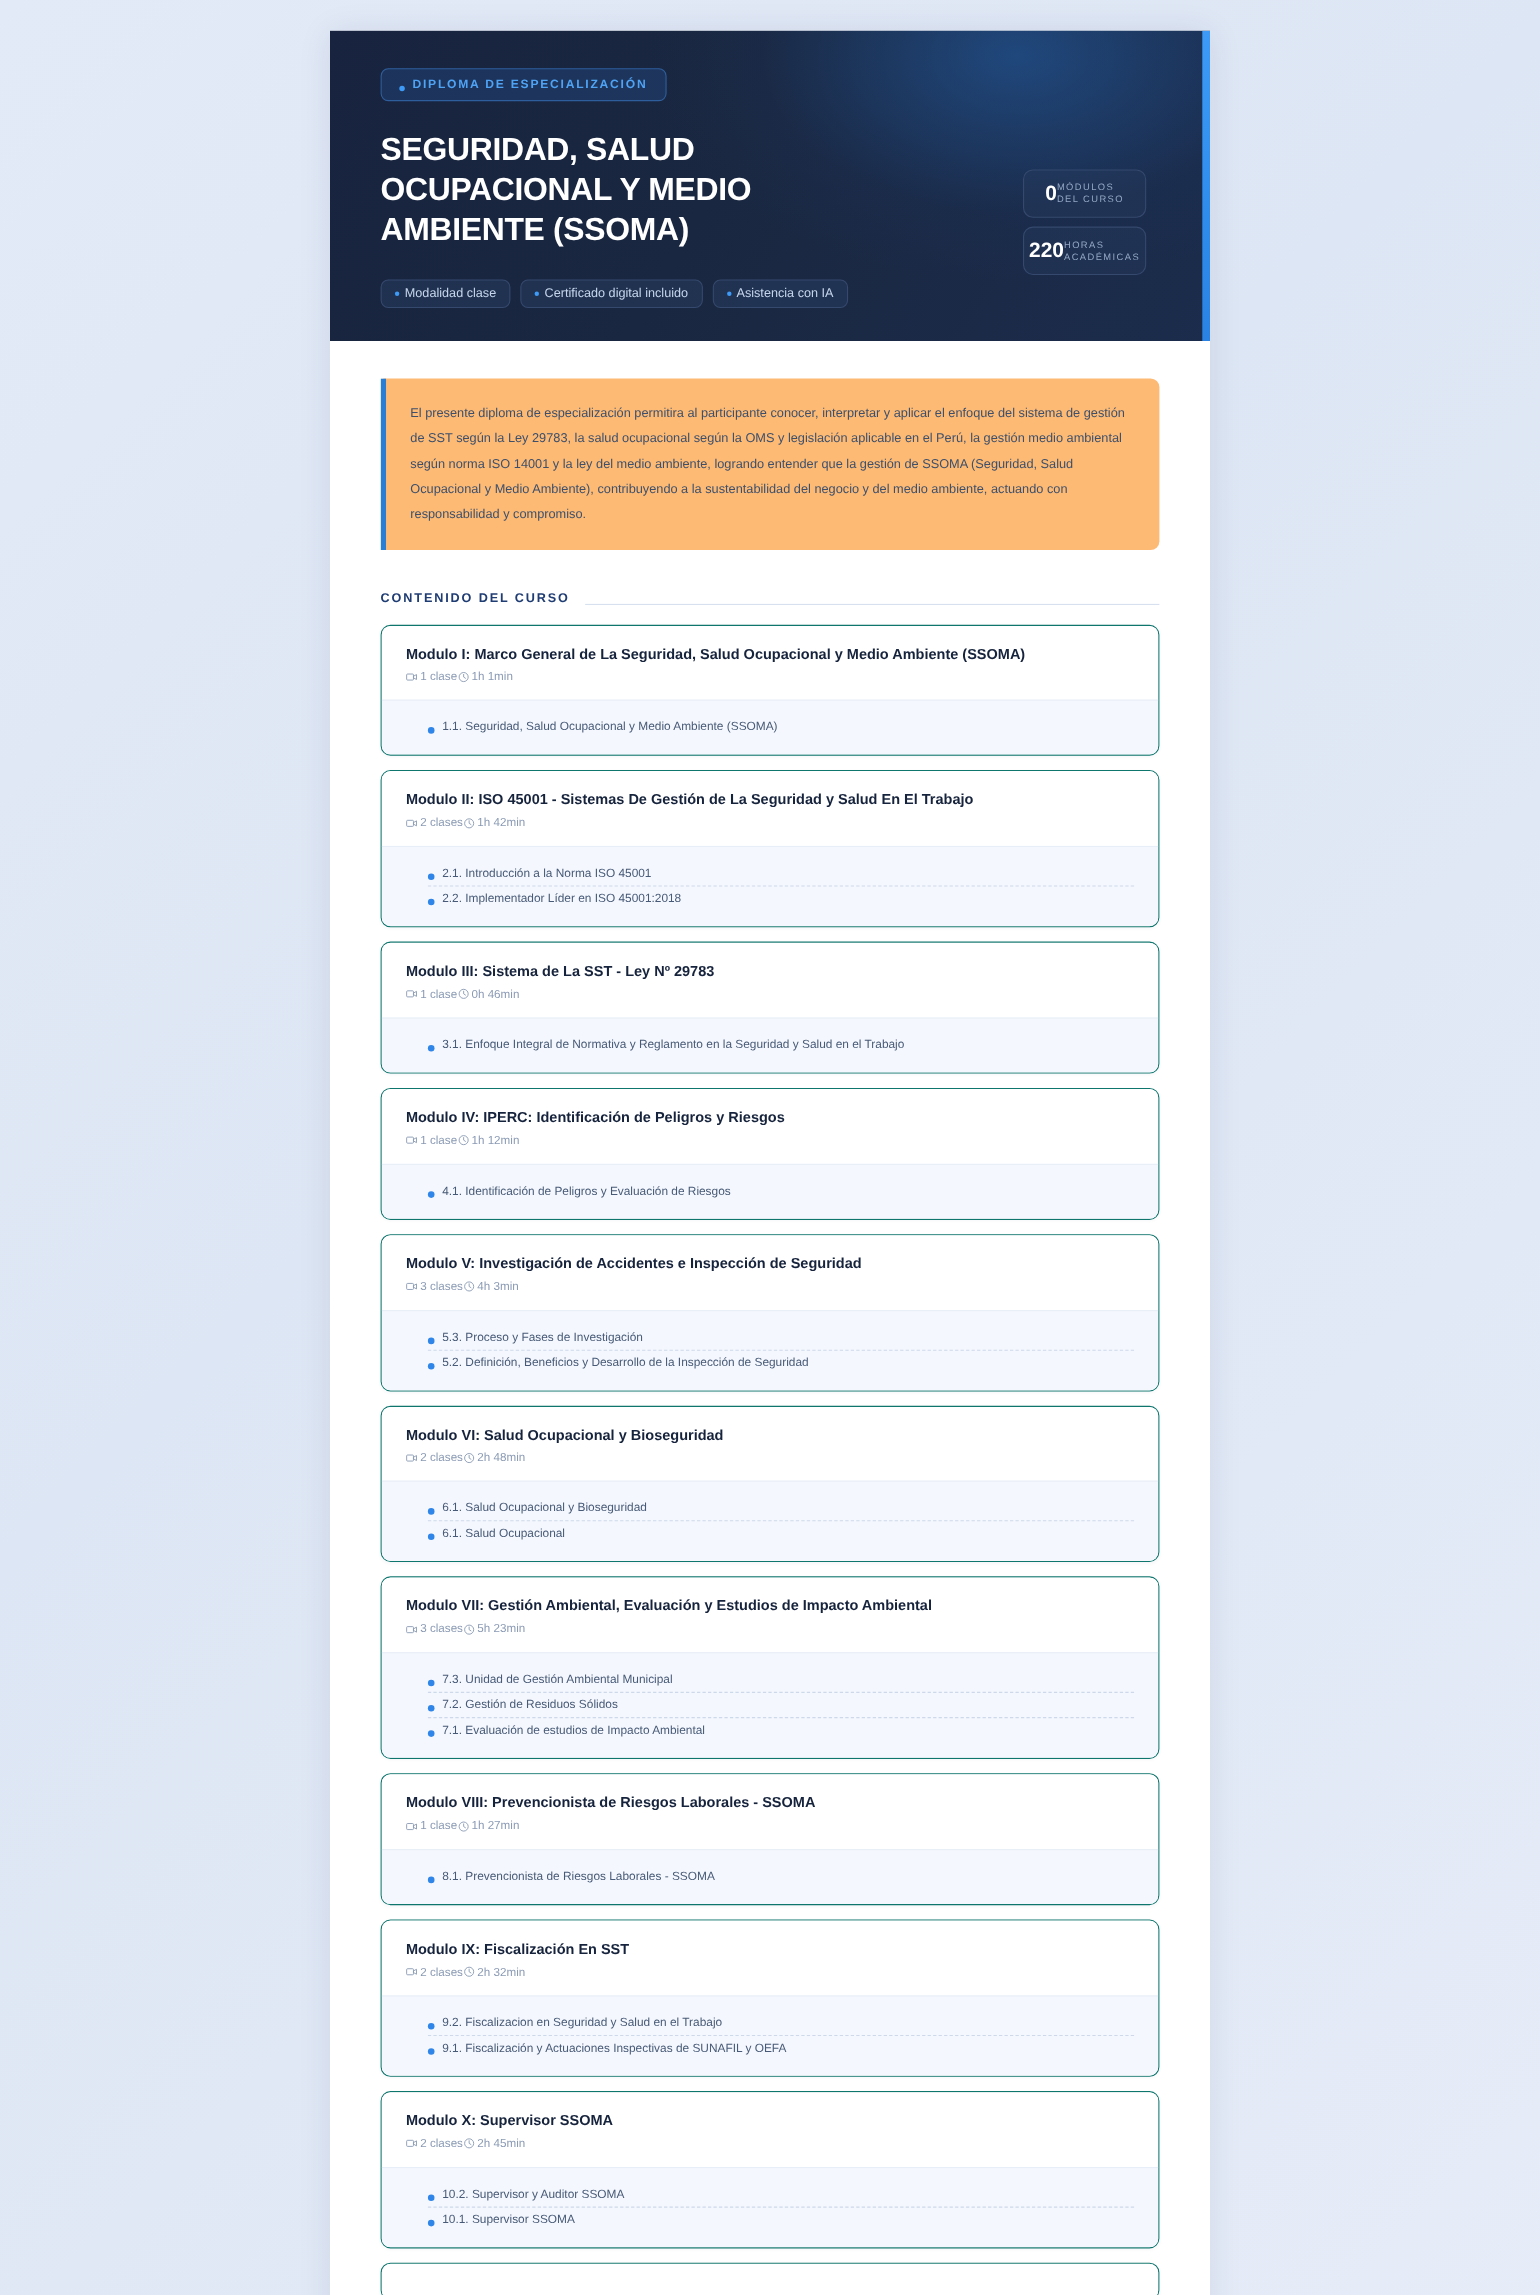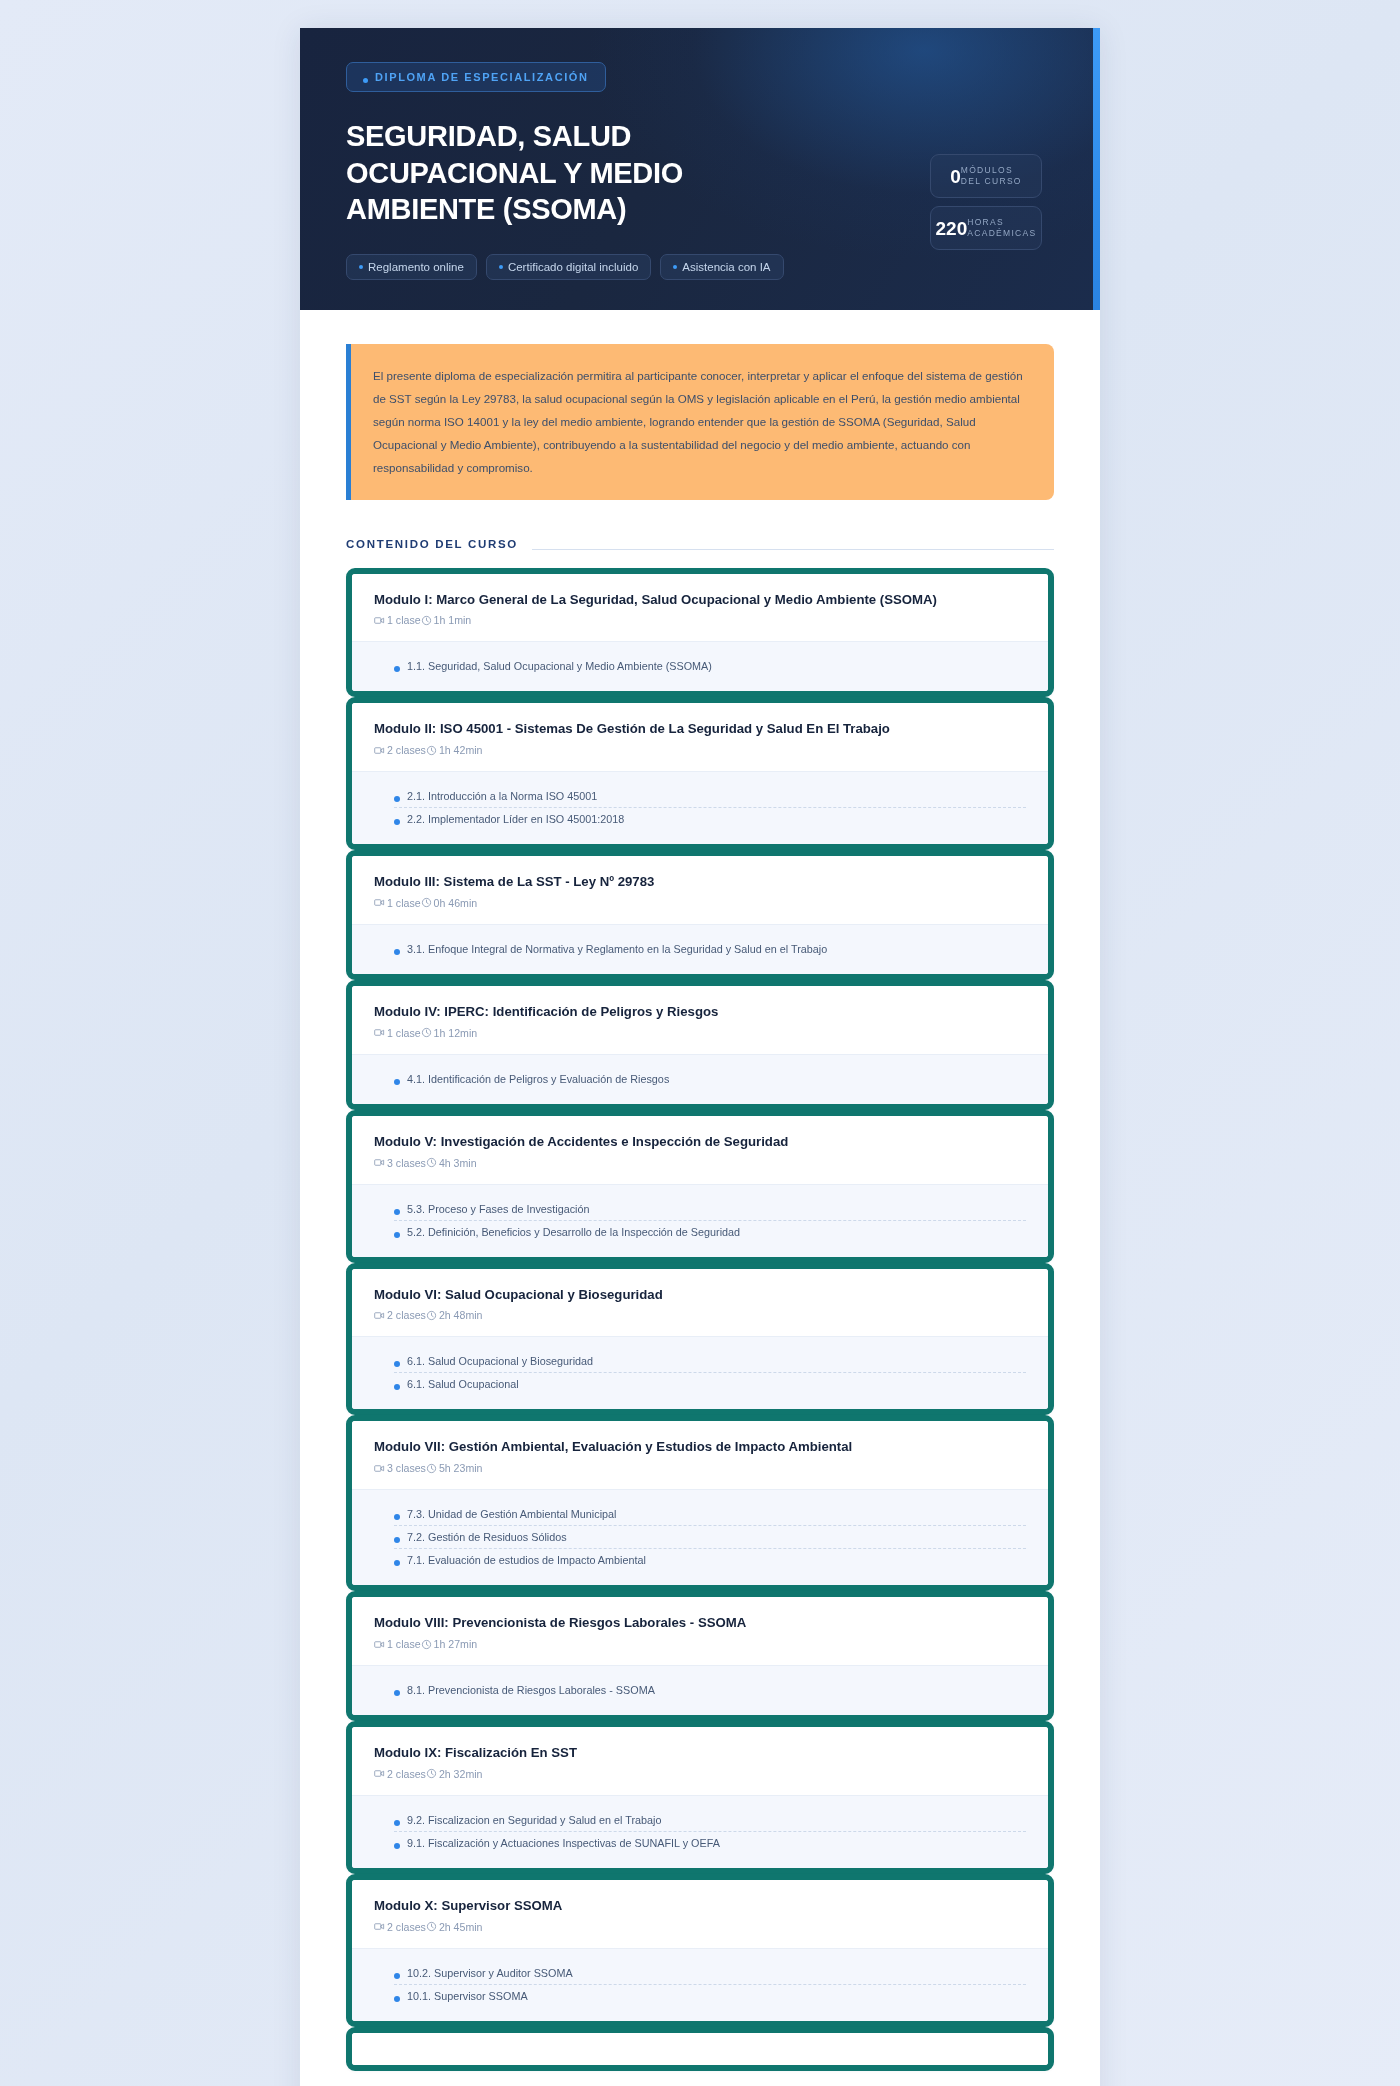--- a/index.html
+++ b/index.html
@@ -154,23 +154,24 @@
     white-space: nowrap;
   }
   .section-head .rule {
     flex: 1;
     height: 1px;
     background: #d6e0ef;
   }
 
   
   .module {
-    border: 6px solid #0f766e;
+    border: 1px solid #0f766e;
     border-radius: 9px;
     background: #ffffff;
+    margin-bottom: 13px;
     overflow: hidden;
     box-shadow: 0 1px 3px rgba(30, 55, 100, 0.04);
   }
   .module-head {
     padding: 17px 22px 15px 22px;
     background: #ffffff;
   }
   .module-title {
     color: #16233c;
     font-size: 13.2px;
@@ -218,21 +219,21 @@
     <div class="hero-badge">
       <span class="dot"></span>
       <span>DIPLOMA DE ESPECIALIZACIÓN</span>
     </div>
 
     <h1 class="hero-title">SEGURIDAD, SALUD OCUPACIONAL Y MEDIO AMBIENTE (SSOMA)</h1>
 
     <div class="hero-tags">
       <span class="hero-tag">
         <span class="dot"></span>
-        <span>Reglamento online</span>
+        <span>Modalidad clase</span>
       </span>
       <span class="hero-tag">
         <span class="dot"></span>
         <span>Certificado digital incluido</span>
       </span>
       <span class="hero-tag">
         <span class="dot"></span>
         <span>Asistencia con IA</span>
       </span>
     </div>

